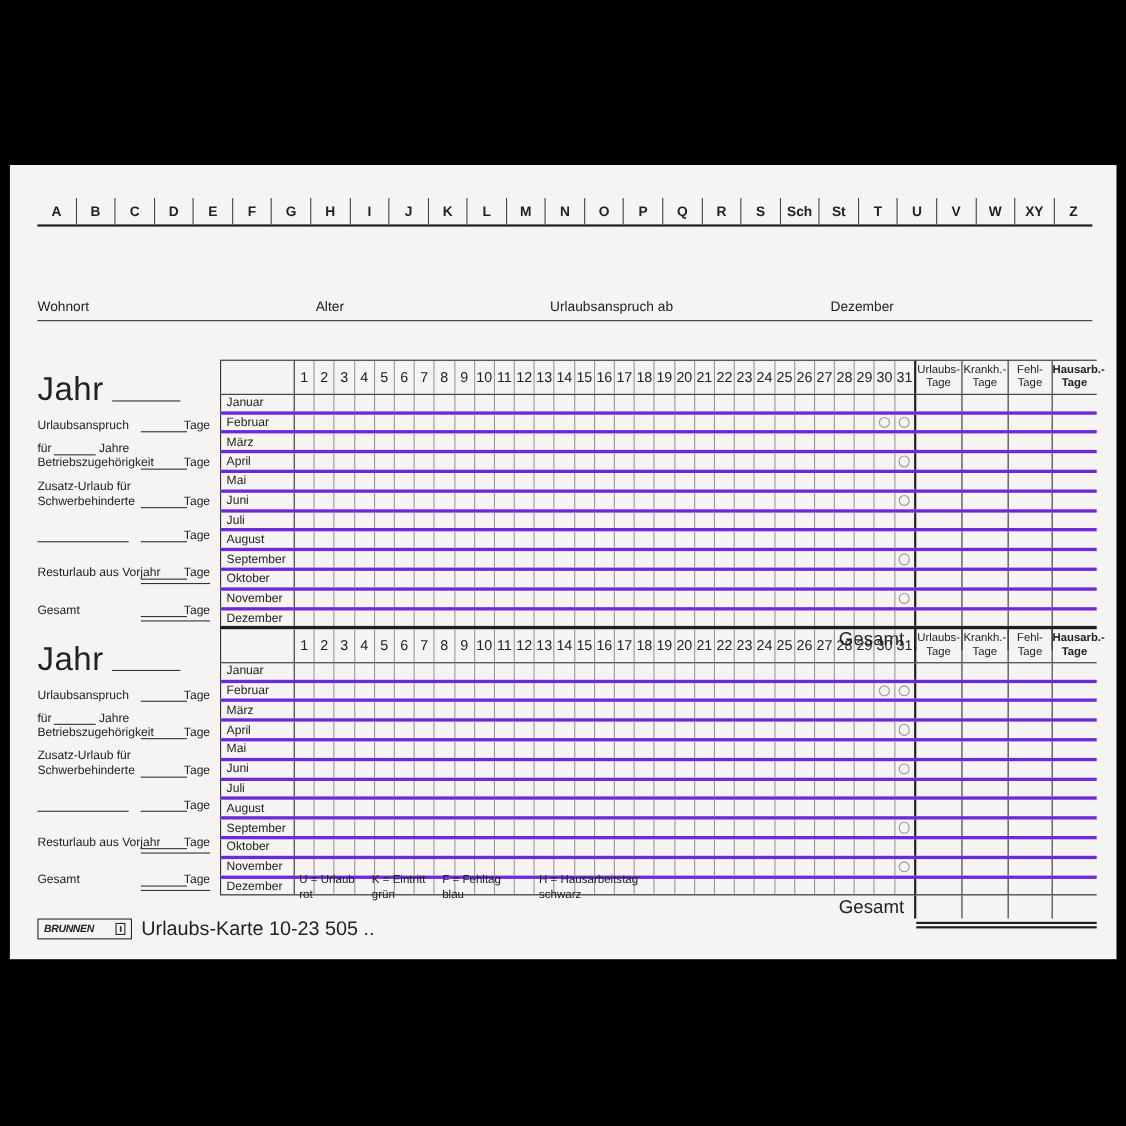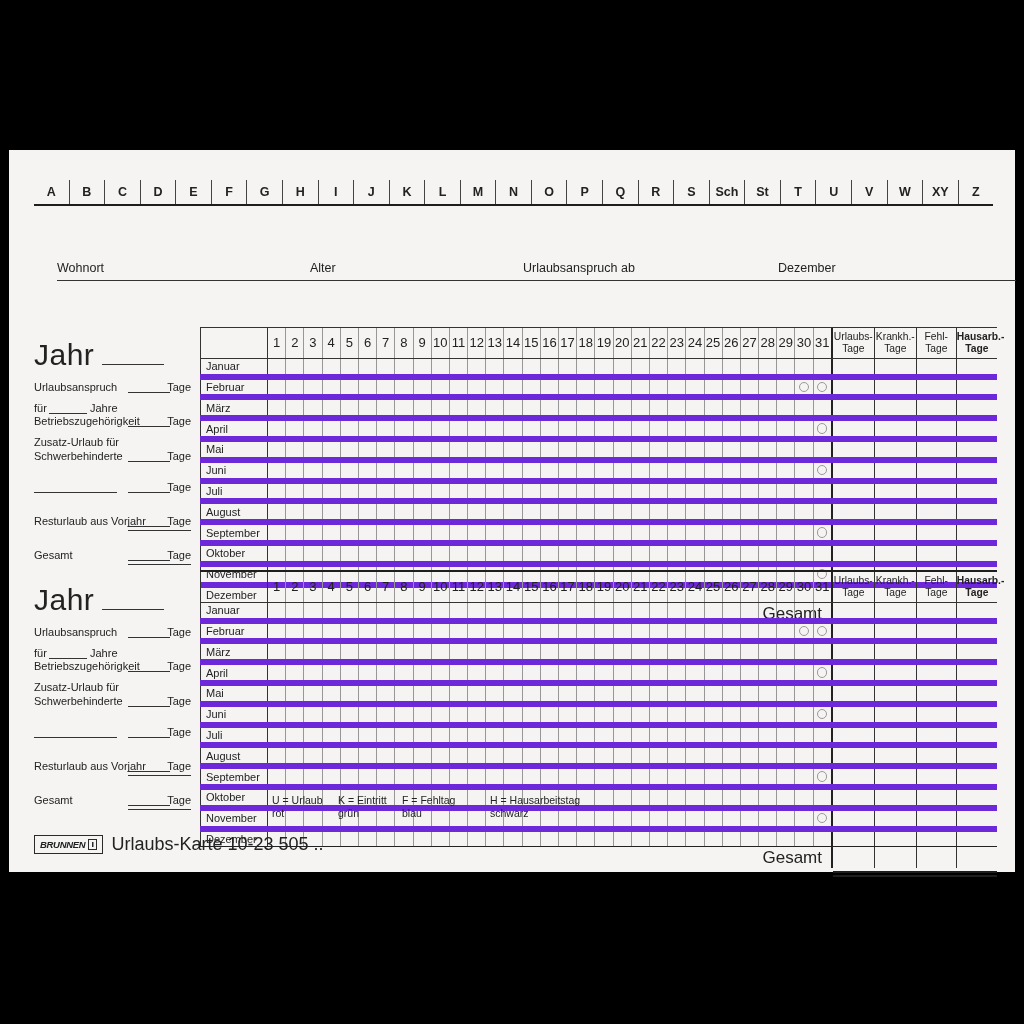--- a/index.html
+++ b/index.html
@@ -10,29 +10,29 @@
   
   .alpha{position:absolute;left:25px;top:24px;width:959px;height:30px;
          border-bottom:2.5px solid #1e1e1e;display:flex;align-items:flex-end;}
   .acell{flex:1 1 0;text-align:center;font-weight:bold;font-size:12.5px;height:24px;
          line-height:24px;border-right:1.2px solid #444;}
   .acell.lastc{border-right:none;}
 
   
   .frow{position:absolute;left:25px;width:959px;height:26px;}
   .frow1{top:70px;border-bottom:1.3px solid #333;}
-  .frow2{top:104px;border-bottom:1.3px solid #333;margin-left:23px;}
+  .frow2{top:115px;border-bottom:1.3px solid #333;}
   .frow3{top:146px;height:27px;border-bottom:2.5px solid #1e1e1e;}
   .flabel{position:absolute;bottom:5px;font-size:12.5px;white-space:nowrap;}
 
   
   .cal{position:absolute;left:191px;width:797px;}
   .cal-first{top:177px;border-top:1.5px solid #333;}
   .cal-second{top:420px;border-top:2.5px solid #1e1e1e;}
-  .crow{display:flex;height:14.8px;border-bottom:6px solid #6d28d9;}
+  .crow{display:flex;height:14.8px;border-bottom:3px solid #6d28d9;}
   .crow.hdr{height:29.8px;border-bottom:1.2px solid #333;}
   .crow.lastr{border-bottom:1.5px solid #222;}
   .crow.ges{height:21px;border-bottom:none;}
   .mcol{width:68px;box-sizing:border-box;border-left:1.4px solid #333;border-right:1.4px solid #333;
         font-size:11px;padding-left:5px;display:flex;align-items:center;white-space:nowrap;overflow:hidden;}
   .dh,.dc{flex:1 1 0;min-width:0;box-sizing:border-box;border-right:1px solid #979797;
           display:flex;align-items:center;justify-content:center;}
   .dh{font-size:13px;}
   .dh.d31,.dc.d31{border-right:2px solid #222;}
   .sh,.sc{box-sizing:border-box;border-right:1.4px solid #333;}
@@ -58,21 +58,21 @@
   .fuer-jahre{position:absolute;left:56px;bottom:0;font-size:11px;line-height:12px;}
   .blank-label{position:absolute;left:0;width:83px;bottom:0;height:10px;border-bottom:1.2px solid #333;}
 
   
   .legend{position:absolute;left:0;top:0;width:100%;height:0;}
   .lg-item{position:absolute;top:644px;}
   .lg-code,.lg-color{font-size:10.5px;line-height:13px;white-space:nowrap;}
 
   
   .footer{position:absolute;left:25px;top:684px;display:flex;align-items:center;gap:8px;}
-  .logo{display:inline-flex;align-items:center;gap:3px;border:1.3px solid #2a2a2a;
+  .logo{display:inline-flex;align-items:center;gap:20px;border:1.3px solid #2a2a2a;
         padding:2px 5px;height:13px;}
   .logo-text{font-style:italic;font-weight:bold;font-size:9.5px;letter-spacing:-0.3px;}
   .logo-glyph{width:9px;height:11px;border:1px solid #2a2a2a;box-sizing:border-box;
         background:linear-gradient(#2a2a2a,#2a2a2a) no-repeat 55% 40%/1.5px 5px;}
   .product{font-size:18px;white-space:nowrap;}
 </style>
 </head>
 <body>
 
 <div class="stage">

